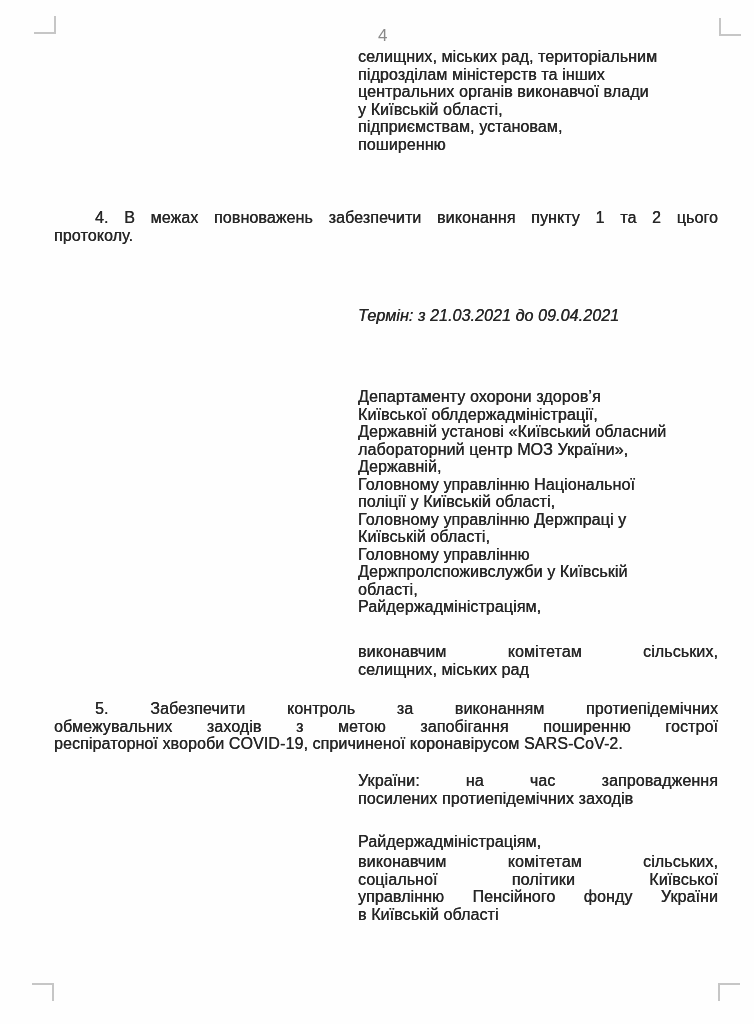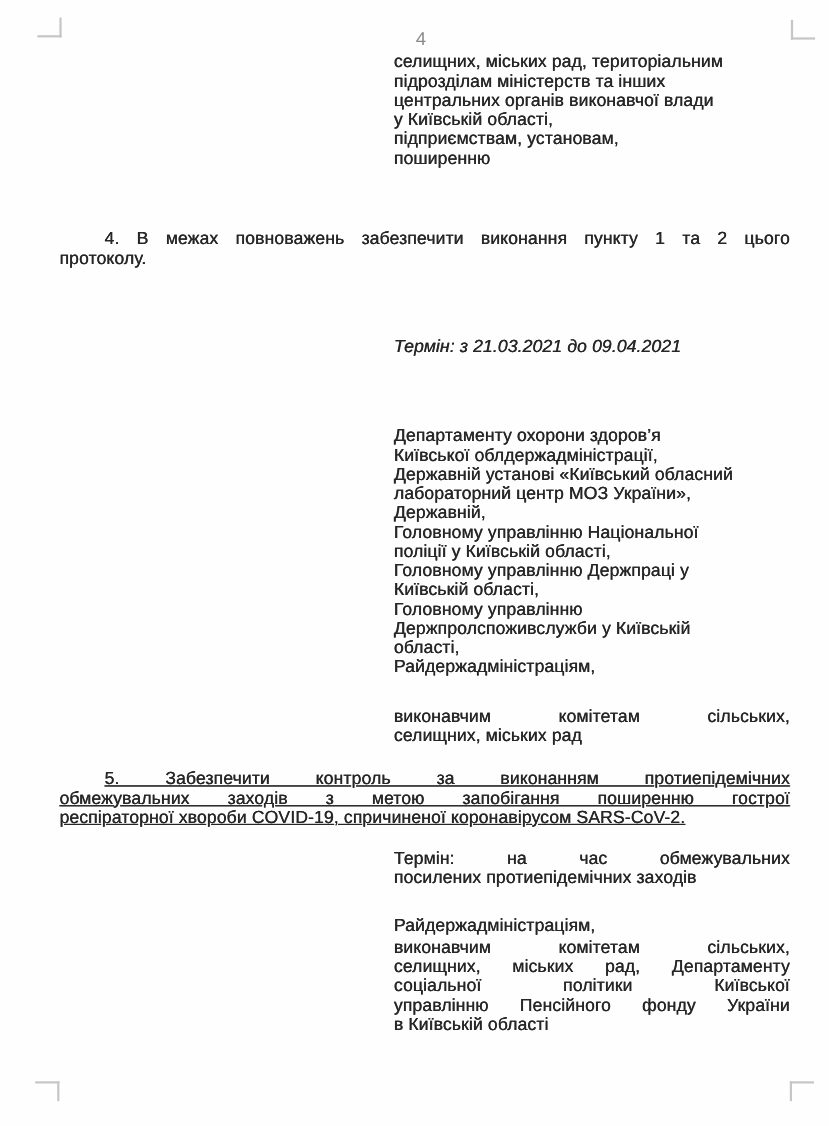--- a/index.html
+++ b/index.html
@@ -34,21 +34,21 @@
   .mark-tl { left: 34px;  top: 16px;  border-right: 2px solid #c6c6c6; border-bottom: 2px solid #c6c6c6; }
   .mark-tr { left: 719px; top: 18px;  border-left: 2px solid #c6c6c6;  border-bottom: 2px solid #c6c6c6; }
   .mark-bl { left: 32px;  top: 983px; border-right: 2px solid #c6c6c6; border-top: 2px solid #c6c6c6; }
   .mark-br { left: 718px; top: 983px; border-left: 2px solid #c6c6c6;  border-top: 2px solid #c6c6c6; }
 
   .addr-top    { top: 48px;  left: 358px; width: 360px; }
   .para-4      { top: 209px; left: 54px;  width: 664px; }
   .term-1      { top: 307px; left: 358px; width: 360px; white-space: nowrap; font-style: italic; }
   .addr-mid    { top: 388px; left: 358px; width: 360px; }
   .addr-mid-tail { top: 643px; left: 358px; width: 360px; }
-  .para-5      { top: 700px; left: 54px;  width: 664px; text-decoration: underline; }
+  .para-5      { top: 700px; left: 54px;  width: 664px; }
   .term-2      { top: 772px; left: 358px; width: 360px; }
   .addr-bottom { top: 833px; left: 358px; width: 360px; }
 </style>
 </head>
 <body>
 
 <div class="page">
 
   <span class="mark mark-tl"></span>
   <span class="mark mark-tr"></span>
@@ -96,26 +96,25 @@
     <span class="line">селищних, міських рад</span>
   </div>
 
   <div class="block para-5">
     <span class="line jl indent">5. Забезпечити контроль за виконанням протиепідемічних</span>
     <span class="line jl">обмежувальних заходів з метою запобігання поширенню гострої</span>
     <span class="line">респіраторної хвороби COVID-19, спричиненої коронавірусом SARS-CoV-2.</span>
   </div>
 
   <div class="block term-2">
-    <span class="line jl">Термін: на час обмежувальних</span>
+    <span class="line jl">України: на час запровадження</span>
     <span class="line">посилених протиепідемічних заходів</span>
   </div>
 
   <div class="block addr-bottom">
     <span class="line">Райдержадміністраціям,</span>
     <span class="line jl sub-gap">виконавчим комітетам сільських,</span>
-    <span class="line jl">селищних, міських рад, Департаменту</span>
     <span class="line jl">соціальної політики Київської</span>
     <span class="line jl">управлінню Пенсійного фонду України</span>
     <span class="line">в Київській області</span>
   </div>
 
 </div>
 
 </body></html>

